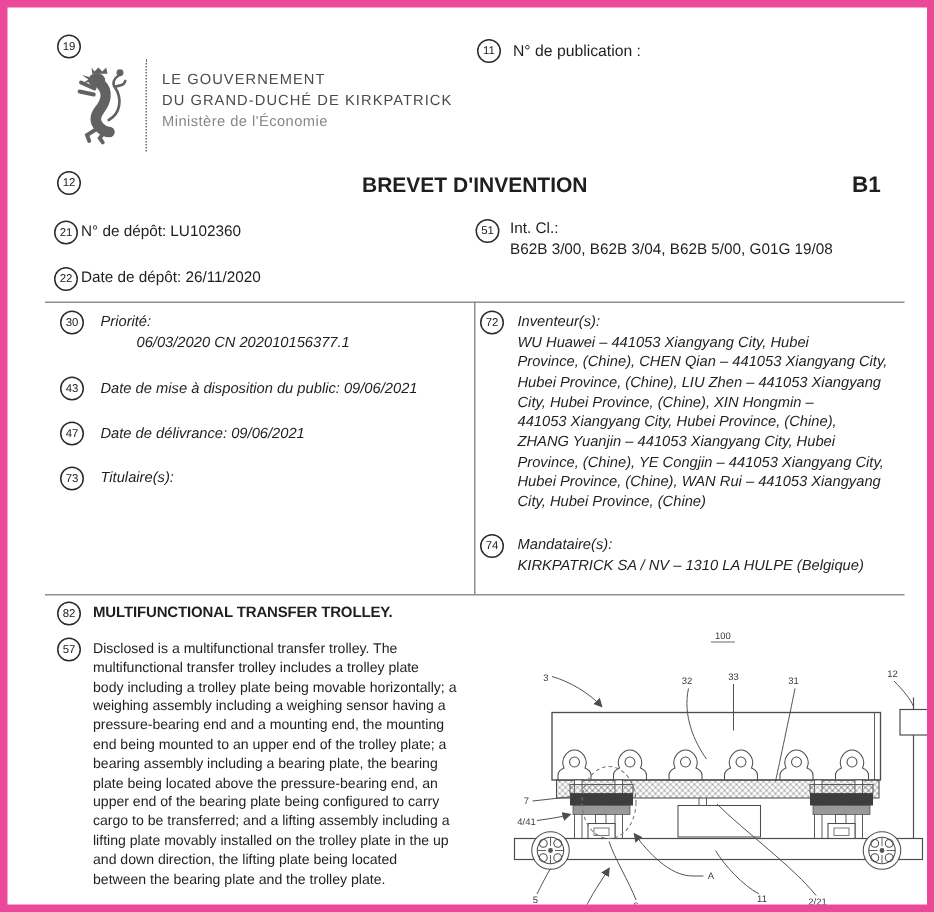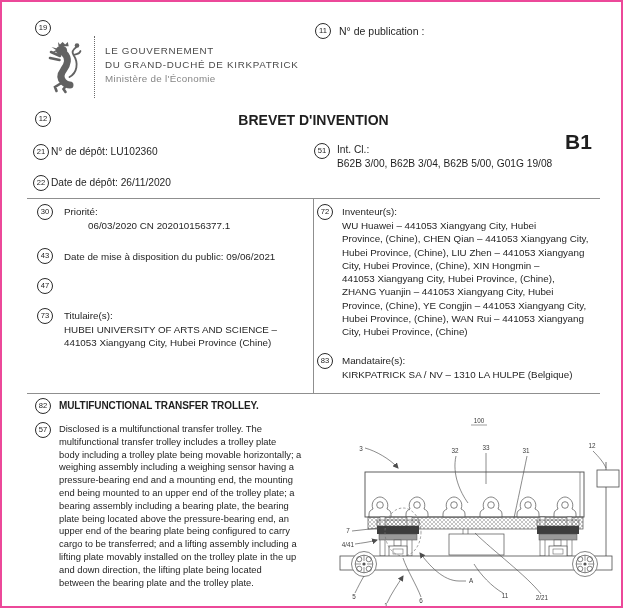--- a/index.html
+++ b/index.html
@@ -1,33 +1,33 @@
 <!DOCTYPE html>
 <html><head>
 <meta charset="utf-8">
 <style>
   html,body{margin:0;padding:0;background:#e9e9e9;}
   #page{
     position:relative;width:623px;height:608px;background:#fff;
     font-family:"Liberation Sans","DejaVu Sans",sans-serif;
-    color:#1f1f1f;overflow:hidden;border:2px solid #ec4899;box-sizing:border-box;
+    color:#1f1f1f;overflow:hidden;border:5px solid #ec4899;box-sizing:border-box;
   }
   .t{position:absolute;white-space:nowrap;}
   .pre{white-space:pre-line;}
   .inid{
     position:absolute;width:14px;height:14px;border:1.3px solid #2b2b2b;border-radius:50%;
     font-size:7.6px;display:flex;align-items:center;justify-content:center;color:#1c1c1c;
     background:#fff;line-height:1;
   }
   .rule{position:absolute;background:#8f8f8f;}
   .gov{font-size:9.8px;letter-spacing:.7px;color:#4a4a4a;line-height:13.5px;}
   .gov3{font-size:9.8px;letter-spacing:.3px;color:#868686;}
   .bold{font-weight:bold;}
   .body10{font-size:10.2px;}
-  .body9{font-size:9.8px;line-height:13.3px;}
+  .body9{font-size:9.8px;line-height:13.3px;font-style:italic;}
   .abs{font-size:9.4px;line-height:12.8px;}
   .dotted{position:absolute;width:0;border-left:1px dotted #6a6a6a;}
   svg text{font-family:"Liberation Sans","DejaVu Sans",sans-serif;}
 </style>
 </head>
 <body>
 
 <div id="page">
 
   <div class="inid" style="left:33px;top:18px;">
@@ -55,21 +55,21 @@
 
   <div class="inid" style="left:313px;top:21px;">
       <span>11</span>
     </div>
   <div class="t" style="left:337px;top:23px;font-size:10.5px;">N° de publication :</div>
 
   <div class="inid" style="left:33px;top:109px;">
       <span>12</span>
     </div>
   <div class="t bold" style="left:0;top:110px;width:623px;text-align:center;font-size:14px;">BREVET D'INVENTION</div>
-  <div class="t bold" style="left:563px;top:128px;font-size:21px;">B1</div>
+  <div class="t bold" style="left:563px;top:110px;font-size:15px;">B1</div>
 
   <div class="inid" style="left:31px;top:142px;">
       <span>21</span>
     </div>
   <div class="t body10" style="left:49px;top:144px;">N° de dépôt: LU102360</div>
 
   <div class="inid" style="left:31px;top:173px;">
       <span>22</span>
     </div>
   <div class="t body10" style="left:49px;top:175px;">Date de dépôt: 26/11/2020</div>
@@ -91,44 +91,43 @@
   <div class="t body9" style="left:62px;top:217px;margin-left:24px;">06/03/2020 CN 202010156377.1</div>
 
   <div class="inid" style="left:35px;top:246px;">
       <span>43</span>
     </div>
   <div class="t body9" style="left:62px;top:248px;">Date de mise à disposition du public: 09/06/2021</div>
 
   <div class="inid" style="left:35px;top:276px;">
       <span>47</span>
     </div>
+  <div class="t body9" style="left:62px;top:278px;">Date de délivrance: 09/06/2021</div>
 
   <div class="inid" style="left:35px;top:306px;">
       <span>73</span>
     </div>
   <div class="t body9" style="left:62px;top:307px;">Titulaire(s):</div>
-  <div class="t body9 pre" style="left:62px;top:321px;white-space:pre-line;">HUBEI UNIVERSITY OF ARTS AND SCIENCE –
-441053 Xiangyang City, Hubei Province (Chine)</div>
 
   <div class="inid" style="left:315px;top:202px;">
       <span>72</span>
     </div>
   <div class="t body9" style="left:340px;top:203px;">Inventeur(s):</div>
   <div class="t body9 pre" style="left:340px;top:217px;white-space:pre-line;">WU Huawei – 441053 Xiangyang City, Hubei
 Province, (Chine), CHEN Qian – 441053 Xiangyang City,
 Hubei Province, (Chine), LIU Zhen – 441053 Xiangyang
 City, Hubei Province, (Chine), XIN Hongmin –
 441053 Xiangyang City, Hubei Province, (Chine),
 ZHANG Yuanjin – 441053 Xiangyang City, Hubei
 Province, (Chine), YE Congjin – 441053 Xiangyang City,
 Hubei Province, (Chine), WAN Rui – 441053 Xiangyang
 City, Hubei Province, (Chine)</div>
 
   <div class="inid" style="left:315px;top:351px;">
-      <span>83</span>
+      <span>74</span>
     </div>
   <div class="t body9" style="left:340px;top:352px;">Mandataire(s):</div>
   <div class="t body9" style="left:340px;top:366px;">KIRKPATRICK SA / NV – 1310 LA HULPE (Belgique)</div>
 
   <div class="inid" style="left:33px;top:396px;">
       <span>82</span>
     </div>
   <div class="t bold" style="left:57px;top:398px;font-size:10px;letter-spacing:-0.1px;">MULTIFUNCTIONAL TRANSFER TROLLEY.</div>
 
   <div class="inid" style="left:33px;top:420px;">

